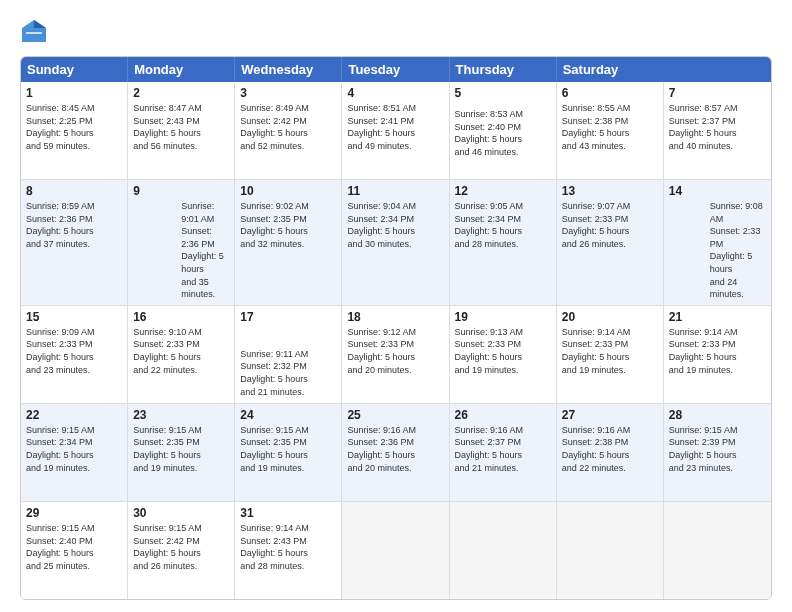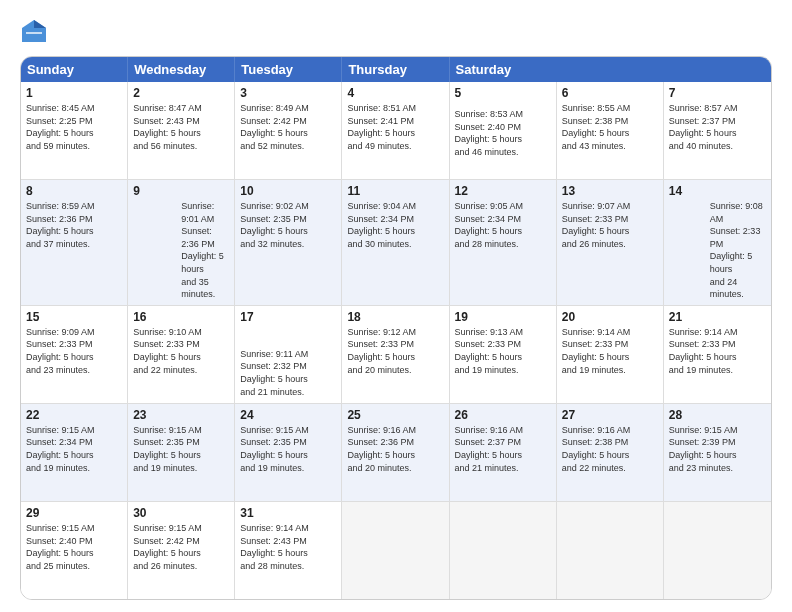--- a/index.html
+++ b/index.html
@@ -50,21 +50,21 @@
       color: #222;
     }
     .title-block h2 {
       font-size: 16px;
       font-weight: normal;
       color: #555;
     }
     .calendar {
       flex: 1;
       border: 1px solid #ccc;
-      border-radius: 12px;
+      border-radius: 6px;
       overflow: hidden;
       display: flex;
       flex-direction: column;
     }
     .cal-header {
       display: grid;
       grid-template-columns: repeat(7, 1fr);
       background: #3a6bc4;
     }
     .cal-header-cell {
@@ -129,20 +129,21 @@
     </div>
     <div class="title-block">
       <h1></h1>
       <h2></h2>
     </div>
   </div>
 
   <div class="calendar">
     <div class="cal-header">
     <div class="cal-header-cell">Sunday</div>
+        <div class="cal-header-cell">Monday</div>
         <div class="cal-header-cell">Wednesday</div>
         <div class="cal-header-cell">Tuesday</div>
         <div class="cal-header-cell">Thursday</div>
         <div class="cal-header-cell">Saturday</div>
       </div>
     <div class="cal-body">
     <div class="cal-row">
           <div class="cal-cell">
             <span class="day-num">1</span>
             <div class="day-info" style="white-space: pre-line;">Sunrise: 8:45 AM

